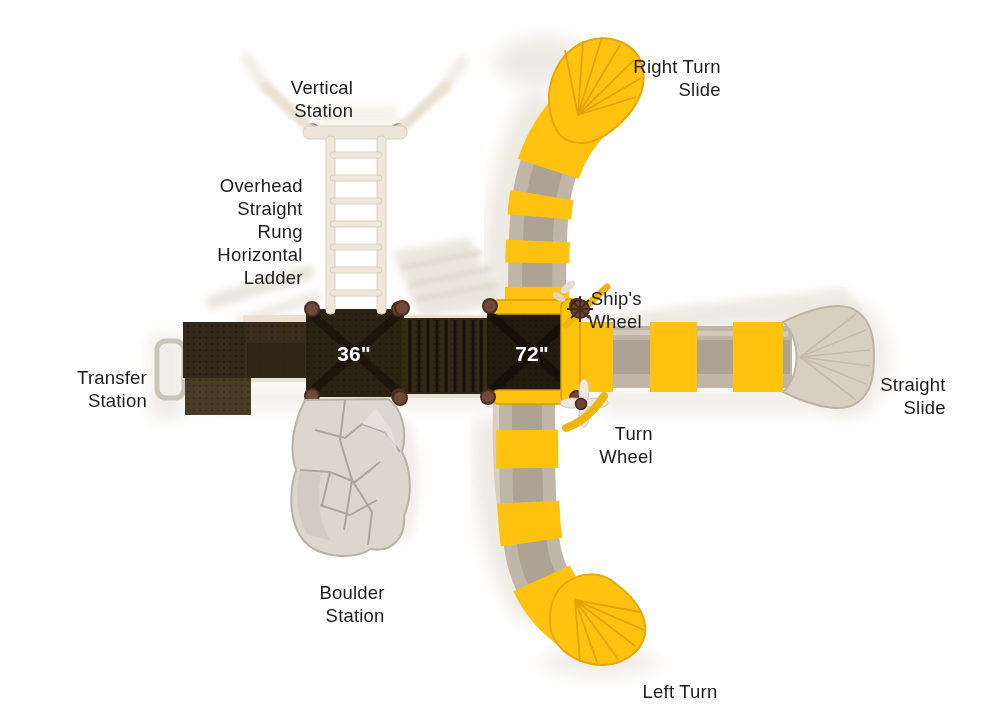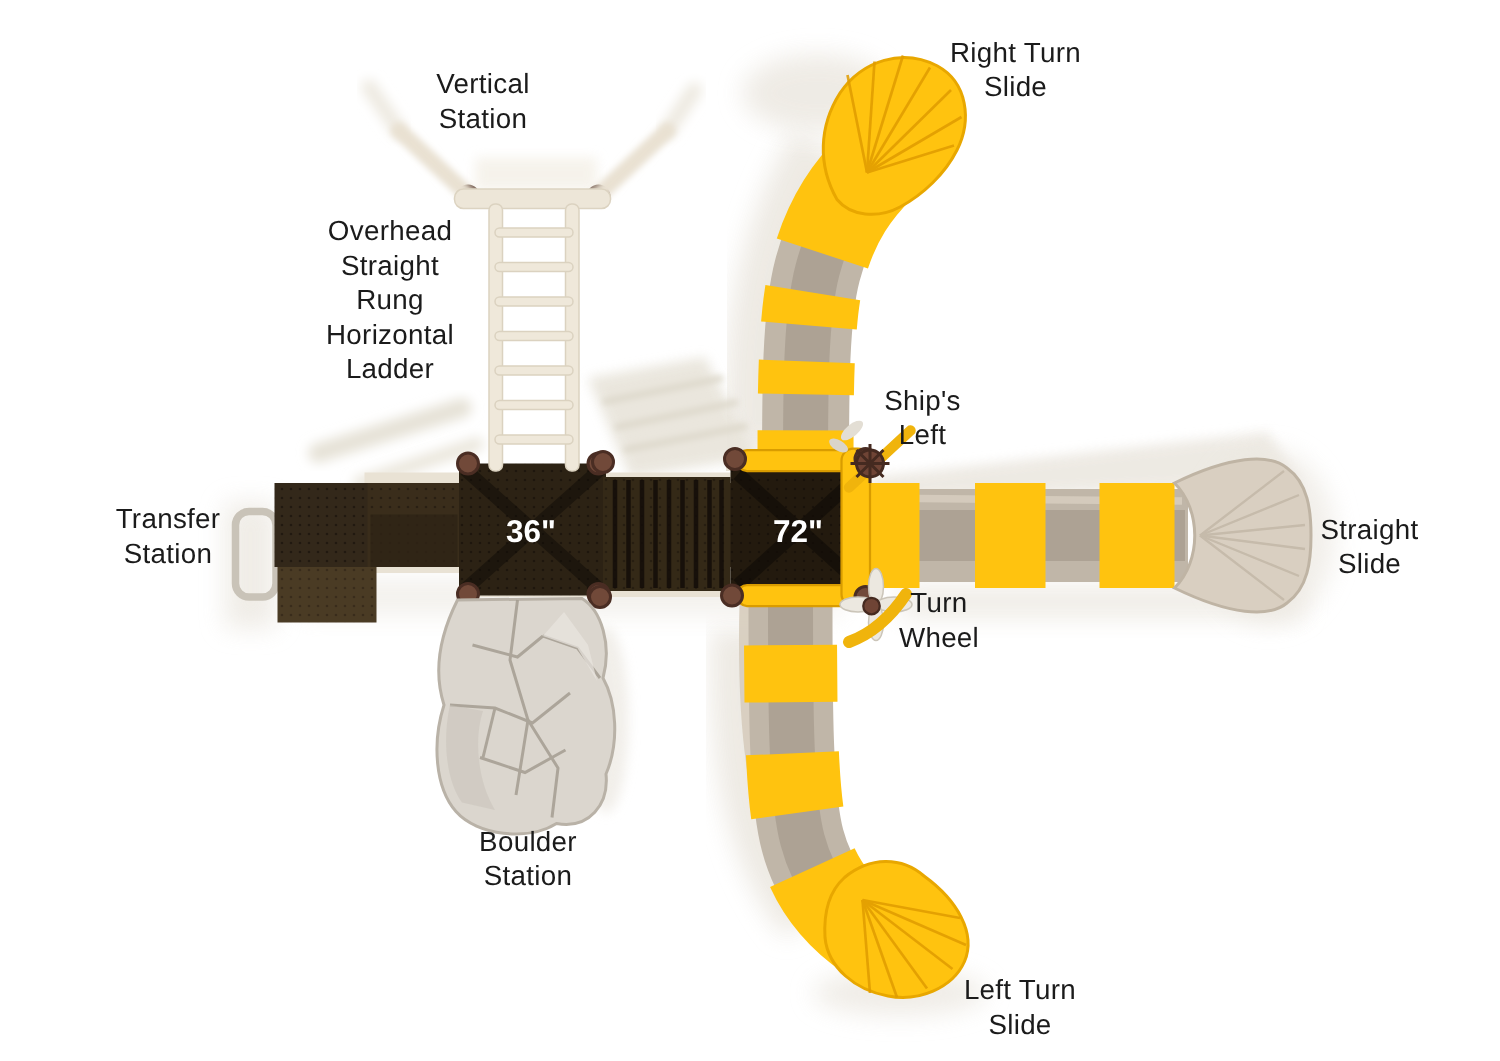--- a/index.html
+++ b/index.html
@@ -3,23 +3,23 @@
 <meta charset="utf-8">
 <style>
   html,body{margin:0;padding:0;background:#fff;}
   #stage{
     position:relative;width:1000px;height:707px;background:#ffffff;
     font-family:"Liberation Sans",sans-serif;overflow:hidden;
   }
   #plan-svg{position:absolute;left:0;top:0;}
   .label{
     position:absolute;transform:translateX(-50%);
-    text-align:center;color:#1b1b1b;
+    text-align:right;color:#1b1b1b;
     font:18.5px/23px "Liberation Sans",sans-serif;
-    white-space:pre-line;letter-spacing:.2px;
+    white-space:pre-line;letter-spacing:.2px;margin-top:32px;
   }
   .deck-num{
     font-family:"Liberation Sans",sans-serif;font-weight:bold;font-size:21px;
   }
 </style>
 </head>
 <body>
 
 <div id="stage">
 
@@ -223,21 +223,21 @@
 <div class="label" style="left:322px;top:44px">Vertical
 Station</div>
 <div class="label" style="left:677px;top:23px">Right Turn
 Slide</div>
 <div class="label" style="left:260px;top:142px">Overhead
 Straight
 Rung
 Horizontal
 Ladder</div>
 <div class="label" style="left:615px;top:255px">Ship's
-Left</div>
+Wheel</div>
 <div class="label" style="left:112px;top:334px">Transfer
 Station</div>
 <div class="label" style="left:913px;top:341px">Straight
 Slide</div>
 <div class="label" style="left:626px;top:390px">Turn
 Wheel</div>
 <div class="label" style="left:352px;top:549px">Boulder
 Station</div>
 <div class="label" style="left:680px;top:648px">Left Turn
 Slide</div>

